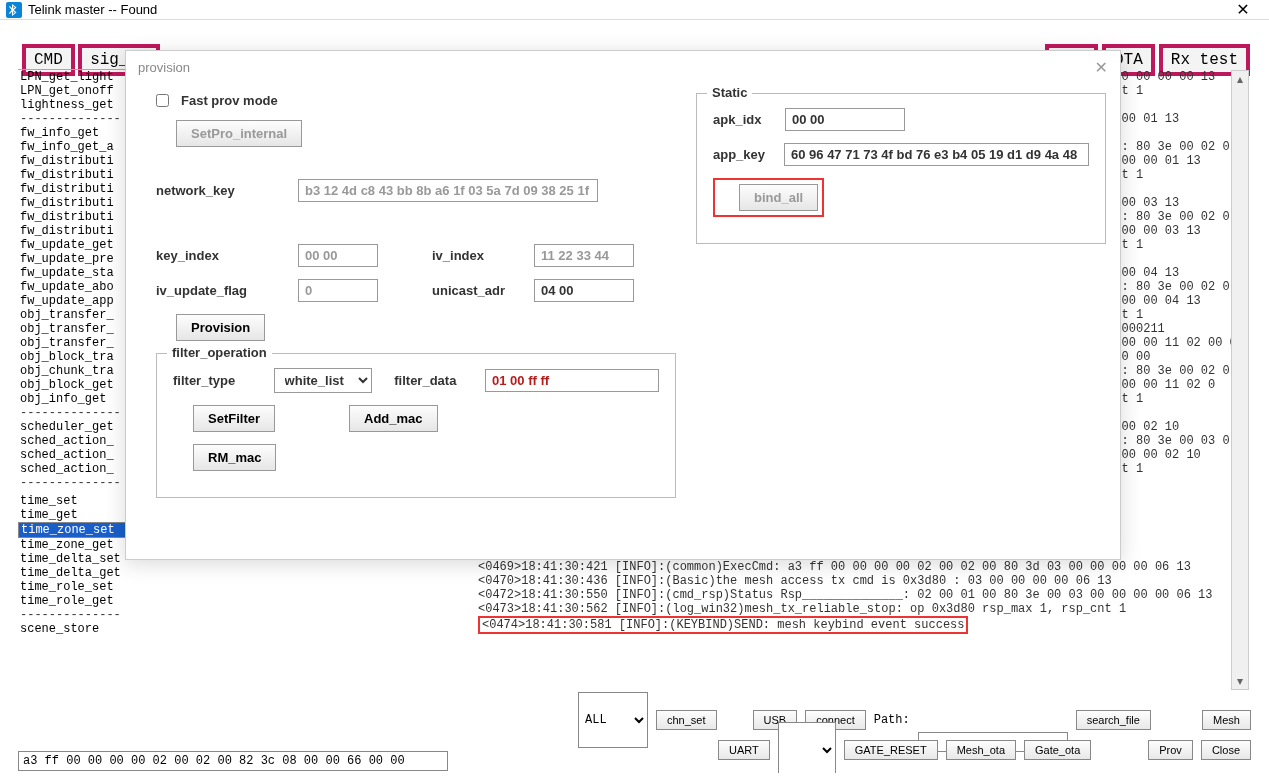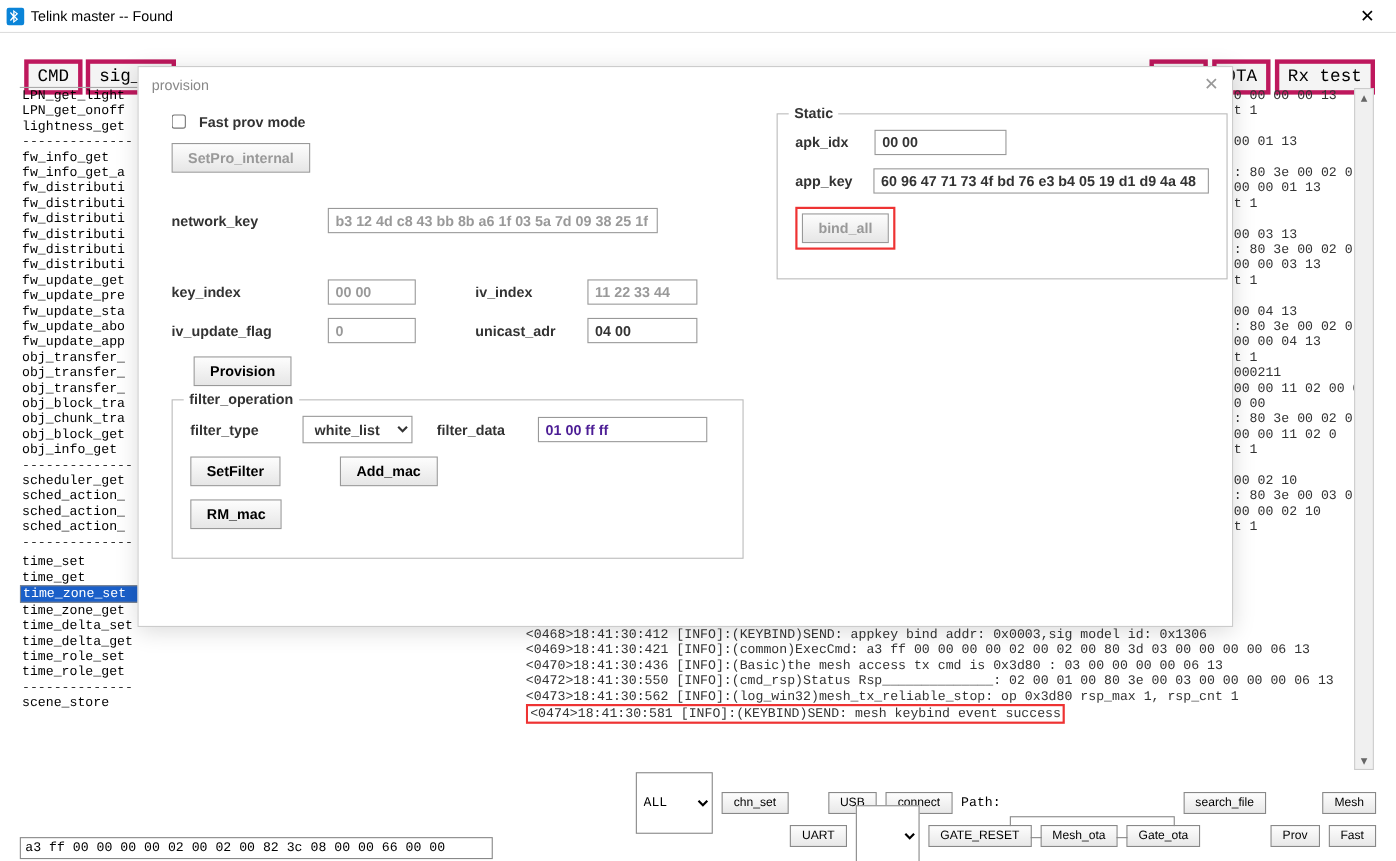--- a/index.html
+++ b/index.html
@@ -6,21 +6,21 @@
 body {
   font-family: "Segoe UI", Tahoma, sans-serif;
   font-size: 12px;
   background: #fff;
   width: 1269px;
   height: 783px;
   overflow: hidden;
   position: relative;
 }
 .titlebar {
-  height: 30px;
+  height: 20px;
   display: flex;
   align-items: center;
   padding: 0 6px;
   border-bottom: 1px solid #ddd;
 }
 .bt-icon {
   width: 16px; height: 16px;
   background: #0a84d8;
   border-radius: 2px;
   color: #fff;
@@ -177,20 +177,21 @@
   color: #888;
   background: #fff;
 }
 .dlg-input.ro { color: #999; }
 .dlg-btn {
   border: 1px solid #999;
   background: linear-gradient(#fdfdfd,#e6e6e6);
   padding: 5px 14px;
   font-weight: 600;
   font-size: 13px;
+  margin-left: 20px;
 }
 .dlg-btn.dim { color: #999; }
 .fieldset {
   border: 1px solid #bbb;
   padding: 14px 16px 14px 16px;
   position: relative;
 }
 .fieldset .legend {
   position: absolute;
   top: -9px; left: 10px;
@@ -316,21 +317,20 @@
       <div>80 : 80 3e 00 03 0</div>
       <div>00 00 00 02 10</div>
       <div>_cnt 1</div>
     </div>
   <div class="log-scroll-v" style="top:50px;height:620px">
     <div style="position:absolute;top:0;left:0;right:0;height:16px;display:flex;align-items:center;justify-content:center;color:#666">▴</div>
     <div style="position:absolute;bottom:0;left:0;right:0;height:16px;display:flex;align-items:center;justify-content:center;color:#666">▾</div>
   </div>
 
   <div class="log-area" id="log-area">
-      <div>&lt;0468&gt;18:41:30:412 [INFO]:(KEYBIND)SEND: appkey bind addr: 0x0003,sig model id: 0x1306</div>
       <div>&lt;0469&gt;18:41:30:421 [INFO]:(common)ExecCmd: a3 ff 00 00 00 00 02 00 02 00 80 3d 03 00 00 00 00 06 13</div>
       <div>&lt;0470&gt;18:41:30:436 [INFO]:(Basic)the mesh access tx cmd is 0x3d80 : 03 00 00 00 00 06 13</div>
       <div>&lt;0472&gt;18:41:30:550 [INFO]:(cmd_rsp)Status Rsp______________: 02 00 01 00 80 3e 00 03 00 00 00 00 06 13</div>
       <div>&lt;0473&gt;18:41:30:562 [INFO]:(log_win32)mesh_tx_reliable_stop: op 0x3d80 rsp_max 1, rsp_cnt 1</div>
       <div><span class="log-hl">&lt;0474&gt;18:41:30:581 [INFO]:(KEYBIND)SEND: mesh keybind event success</span></div>
     </div>
 
   <div class="bottom-bar">
     <div class="tline" style="justify-content:flex-start;padding-left:560px">
       <select class="sel" style="width:70px"><option>ALL</option></select>
@@ -345,31 +345,31 @@
       <button class="btn">Mesh</button>
     </div>
     <div class="tline" style="justify-content:flex-start;padding-left:700px">
       <button class="btn">UART</button>
       <select class="sel" style="width:58px"><option></option></select>
       <button class="btn">GATE_RESET</button>
       <button class="btn">Mesh_ota</button>
       <button class="btn">Gate_ota</button>
       <div style="flex:1"></div>
       <button class="btn">Prov</button>
-      <button class="btn">Fast</button>
+      <button class="btn">Close</button>
     </div>
   </div>
 
   <div class="dialog">
     <div class="dlg-title">
       <span>provision</span>
       <span class="dlg-close">✕</span>
     </div>
     <div class="body">
-      <div style="display:flex;gap:30px;align-items:flex-start">
+      <div style="display:flex;gap:20px;align-items:flex-start">
 
         <div style="flex:1">
           <div class="dlg-row">
             <input type="checkbox" class="check" style="">
             <span>Fast prov mode</span>
           </div>
           <div class="dlg-row">
             <button class="dlg-btn dim">SetPro_internal</button>
           </div>
           <div style="height:20px"></div>
@@ -395,21 +395,21 @@
           <div class="dlg-row">
             <button class="dlg-btn" style="margin-left:20px">Provision</button>
           </div>
 
           <div class="fieldset" style="margin-top:6px;width:520px">
             <span class="legend">filter_operation</span>
             <div class="dlg-row">
               <span style="width:90px;font-weight:600">filter_type</span>
               <select class="dlg-input" style="width:100px;color:#333"><option>white_list</option></select>
               <span style="width:80px;font-weight:600;margin-left:10px">filter_data</span>
-              <input class="dlg-input" style="width: 154px; color: #4c1d95;" value="01 00 ff ff">
+              <input class="dlg-input" style="width: 174px; color: #b91c1c;" value="01 00 ff ff">
             </div>
             <div class="dlg-row">
               <button class="dlg-btn">SetFilter</button>
               <div style="width:30px"></div>
               <button class="dlg-btn">Add_mac</button>
             </div>
             <div class="dlg-row">
               <button class="dlg-btn">RM_mac</button>
             </div>
           </div>

